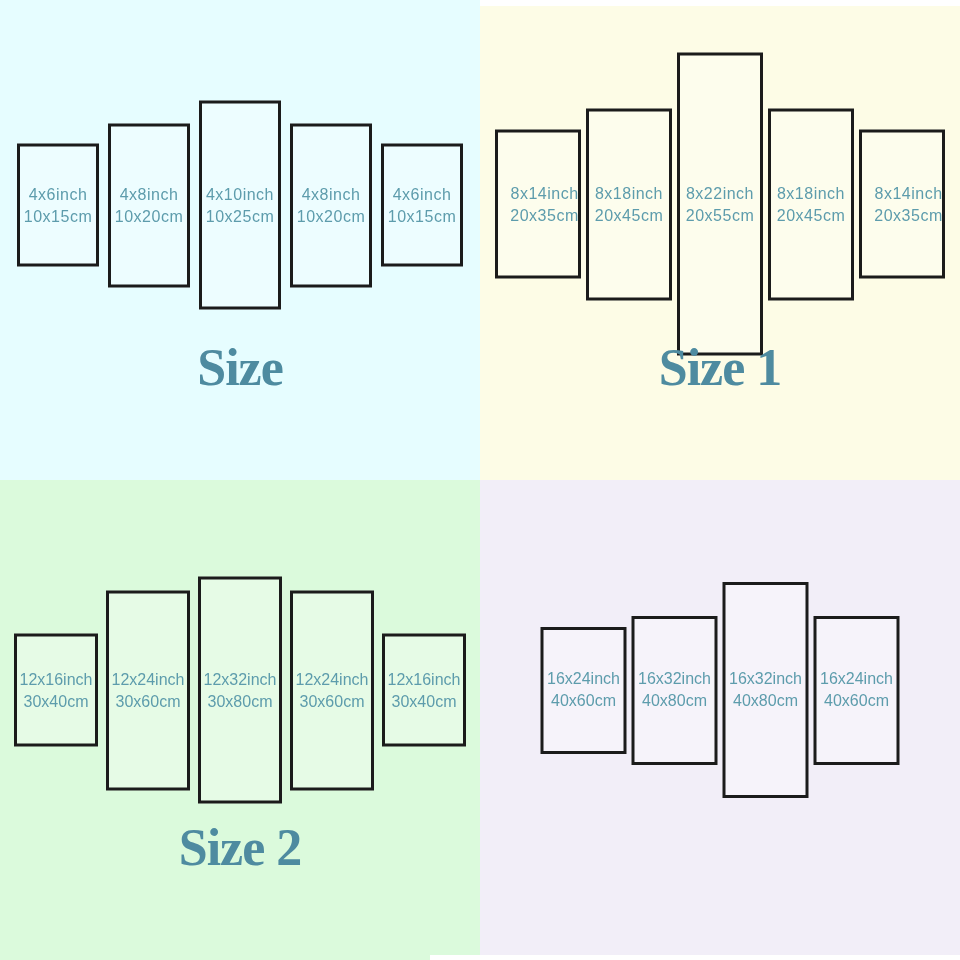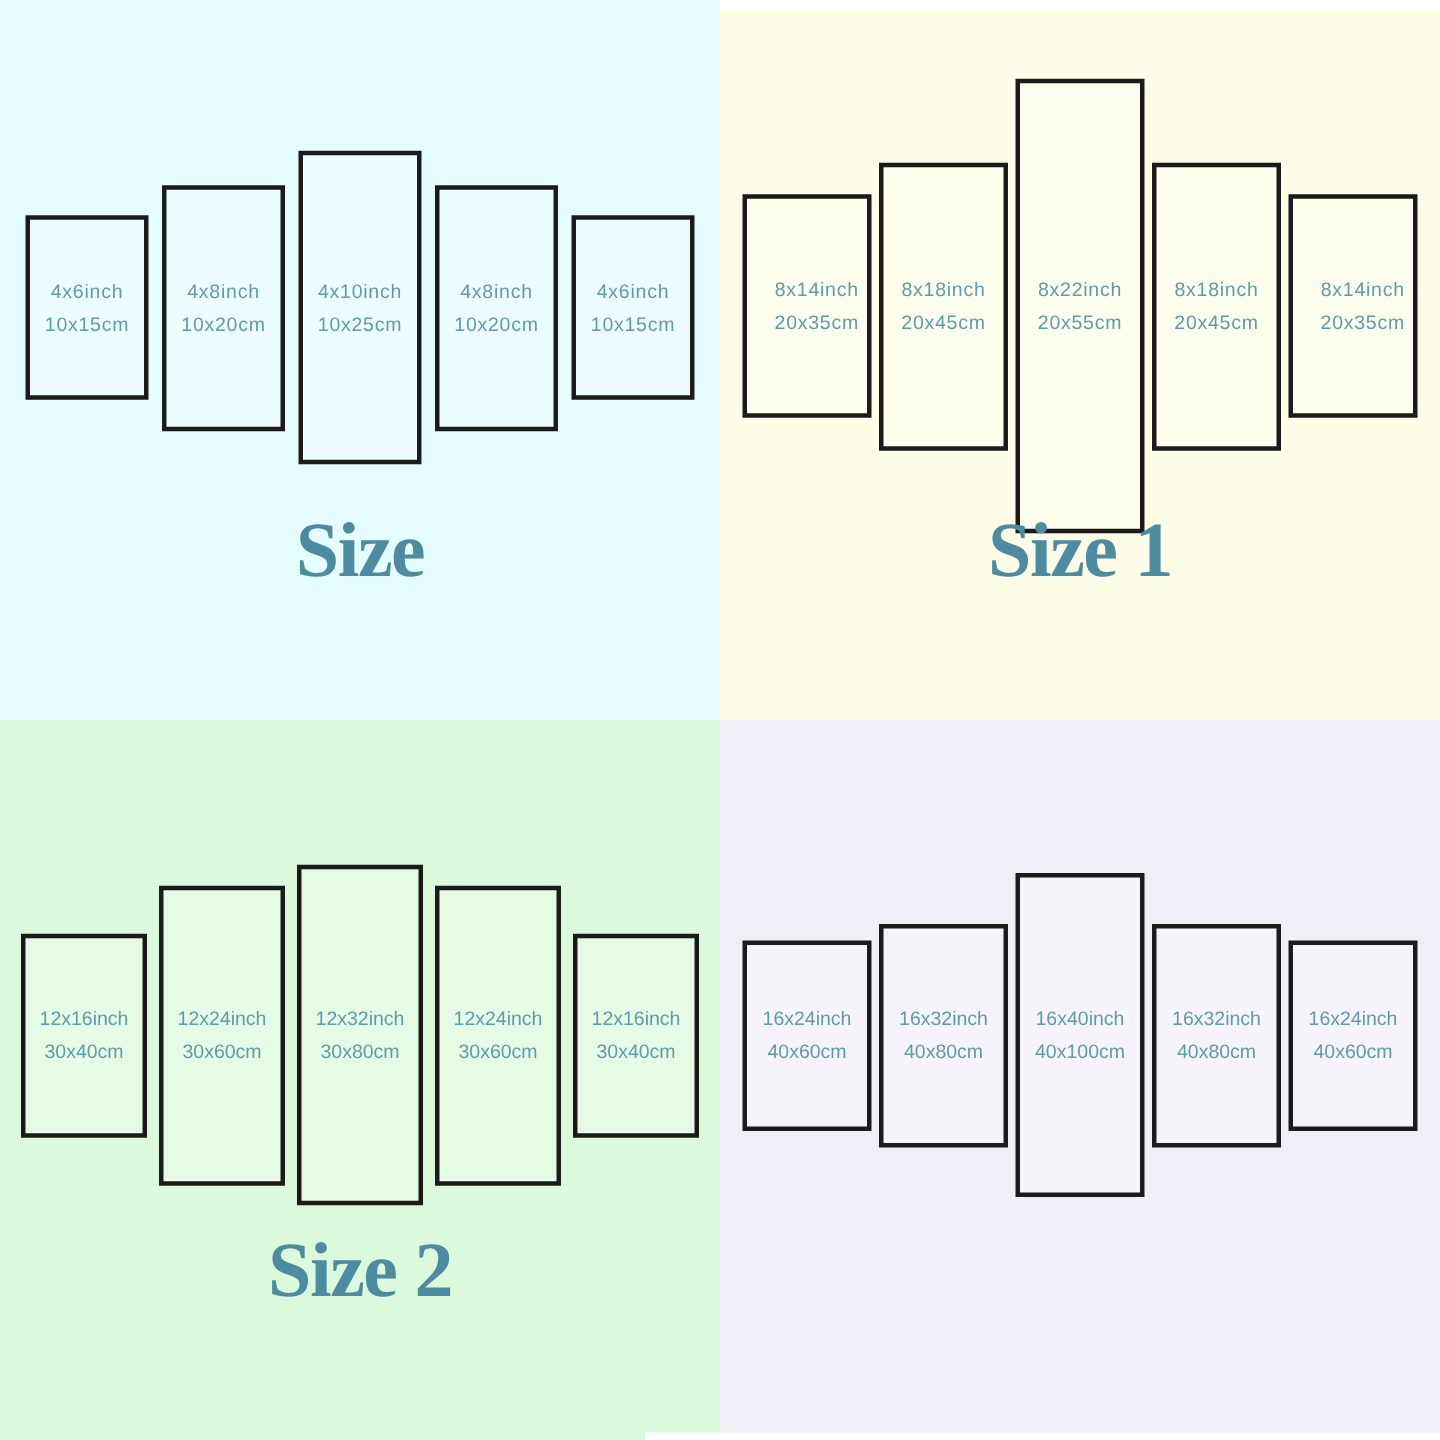--- a/index.html
+++ b/index.html
@@ -45,32 +45,32 @@
   .q3 .panel{width:86px;}
 
   .q0 .panel:nth-child(1),.q0 .panel:nth-child(5){height:123px;}
   .q0 .panel:nth-child(2),.q0 .panel:nth-child(4){height:164px;}
   .q0 .panel:nth-child(3){height:209px;}
 
   .q1 .panel:nth-child(1),.q1 .panel:nth-child(5){height:149px;padding-left:13px;}
   .q1 .panel:nth-child(2),.q1 .panel:nth-child(4){height:192px;}
   .q1 .panel:nth-child(3){height:303px;}
 
-  .q2 .panel:nth-child(1),.q2 .panel:nth-child(5){height:136px;}
+  .q2 .panel:nth-child(1),.q2 .panel:nth-child(5){height:113px;}
   .q2 .panel:nth-child(2),.q2 .panel:nth-child(4){height:200px;}
   .q2 .panel:nth-child(3){height:227px;}
 
   .q3 .panel:nth-child(1),.q3 .panel:nth-child(5){height:127px;}
   .q3 .panel:nth-child(2),.q3 .panel:nth-child(4){height:149px;}
   .q3 .panel:nth-child(3){height:216px;}
 
   .panel-label{
     text-align:center;
     color:var(--panel-text);
-    font-size:13px;
+    font-size:16px;
     line-height:22px;
     white-space:nowrap;
   }
   .panel-label span{display:block;}
   .q0 .panel-label,.q1 .panel-label{letter-spacing:0.5px;}
 
   .quadrant-title{
     position:absolute;top:338px;left:0;
     width:100%;
     text-align:center;
@@ -207,26 +207,20 @@
         </div>
       </div>
       <div class="panel">
         <div class="panel-label">
           <span>16x32inch</span>
           <span>40x80cm</span>
         </div>
       </div>
       <div class="panel">
         <div class="panel-label">
-          <span>16x40inch</span>
-          <span>40x100cm</span>
-        </div>
-      </div>
-      <div class="panel">
-        <div class="panel-label">
           <span>16x32inch</span>
           <span>40x80cm</span>
         </div>
       </div>
       <div class="panel">
         <div class="panel-label">
           <span>16x24inch</span>
           <span>40x60cm</span>
         </div>
       </div>

